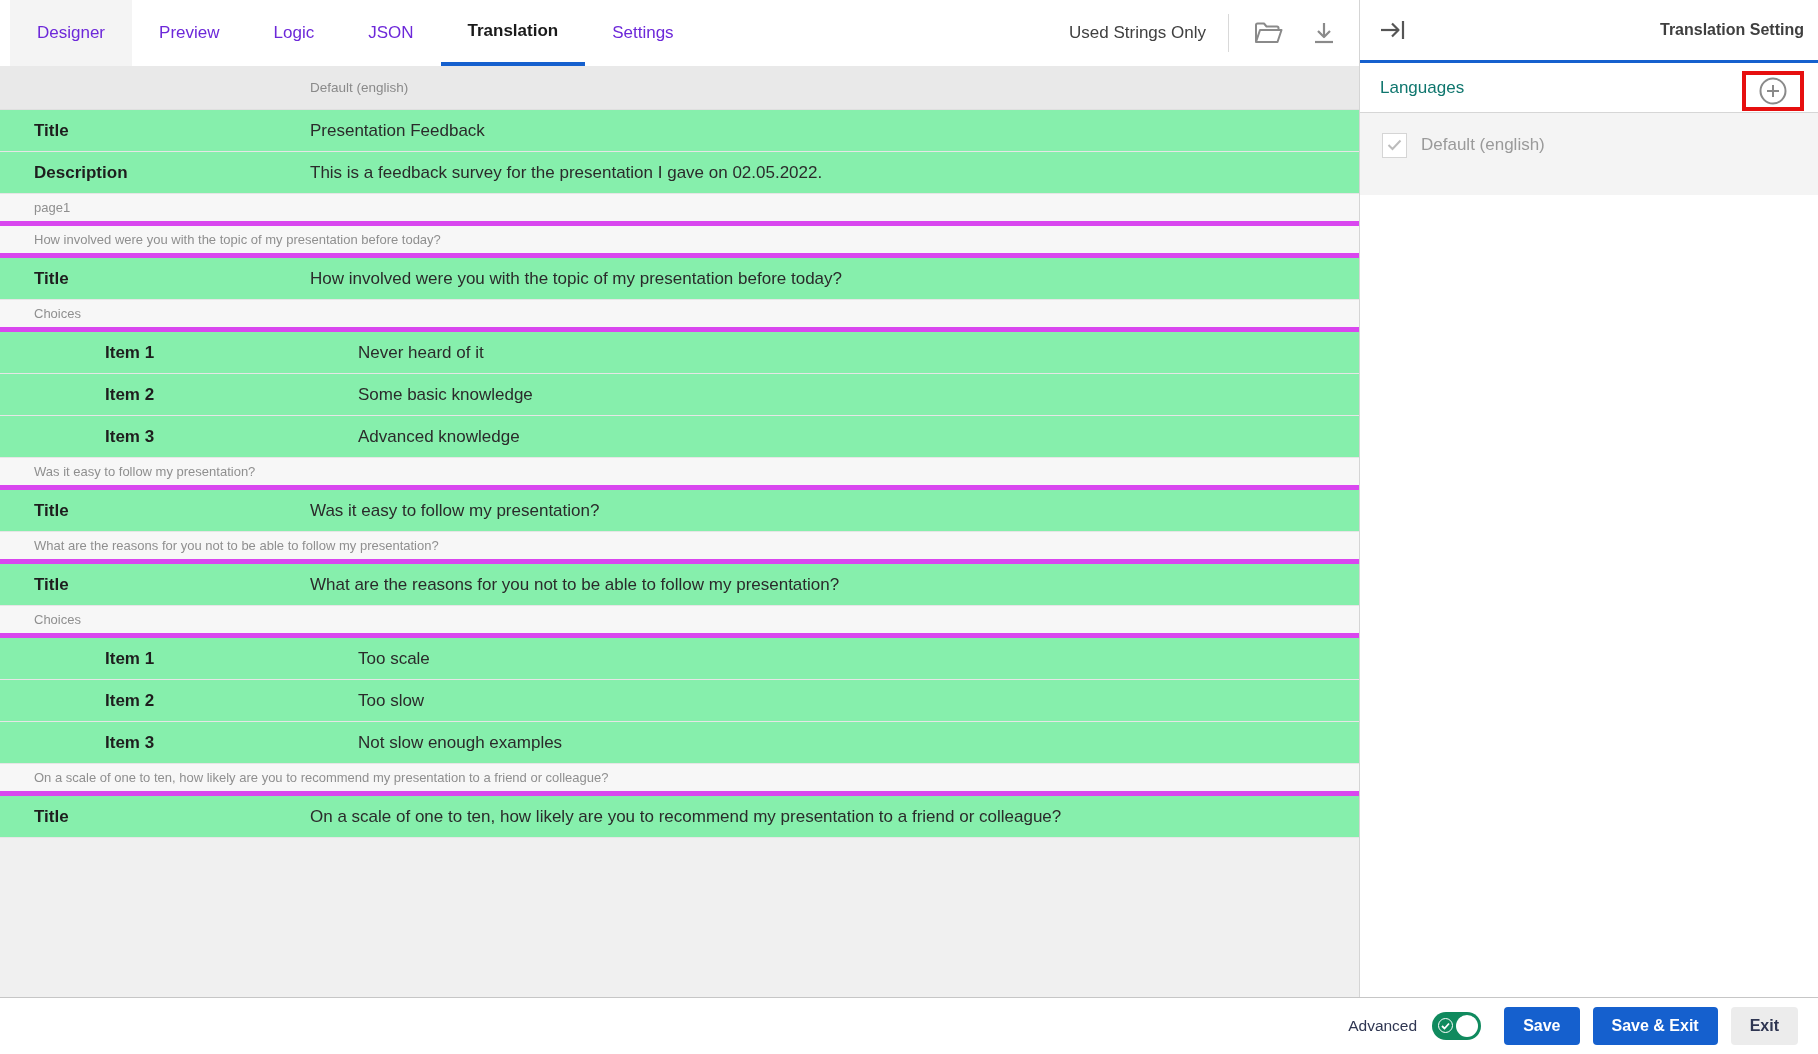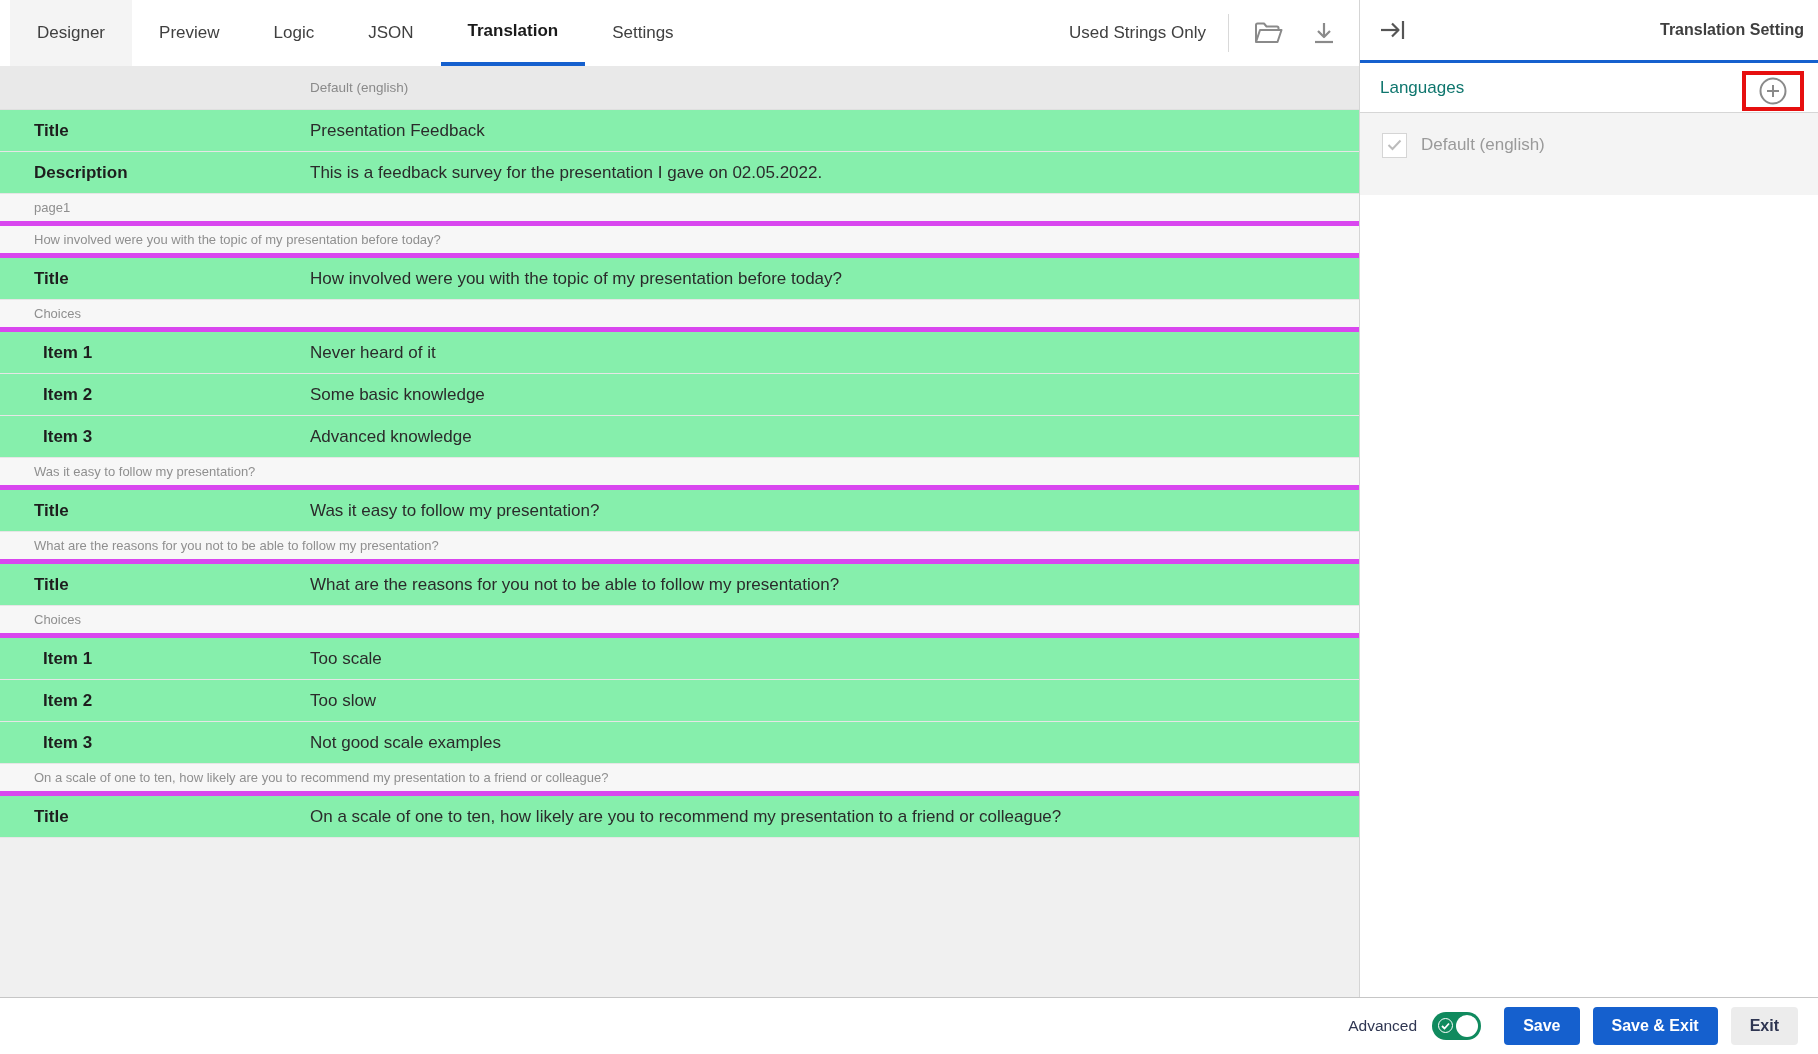--- a/index.html
+++ b/index.html
@@ -20,21 +20,21 @@
   }
   .tabbar {
     height: 66px; background: #ffffff;
     display: flex; align-items: stretch;
     flex: none;
   }
   .tabs { display: flex; align-items: stretch; margin-left: 10px; }
   .tab {
     padding: 0 27px;
     display: flex; align-items: center;
-    font-size: 17px; color: #404040;
+    font-size: 17px; color: #6d28d9;
     cursor: pointer; white-space: nowrap;
   }
   .tab.gray { background: #f4f4f4; }
   .tab.active {
     font-weight: 700; color: #1a1a1a;
     border-bottom: 4px solid #1560ce;
     padding-bottom: 0;
   }
   .tabbar-right {
     margin-left: auto;
@@ -66,21 +66,21 @@
     border-bottom: 1px solid #e6e6e6;
     display: flex; align-items: center;
     flex: none;
   }
   .t-row .row-label {
     width: 310px; min-width: 310px;
     padding-left: 34px;
     font-size: 17px; font-weight: 700; color: #1e1e1e;
     white-space: nowrap;
   }
-  .t-row.indent .row-label { padding-left: 43px; }
+  .t-row.indent .row-label { padding-left: 57px; margin-left: 48px; }
   .t-row .row-value {
     font-size: 17px; color: #2b2b2b; white-space: nowrap;
     flex: 1; cursor: text;
   }
   .s-row {
     height: 32px; background: #f7f7f7;
     border-bottom: 5px solid #d946ef;
     display: flex; align-items: center;
     padding-left: 34px;
     font-size: 13px; color: #8f8f8f;
@@ -270,21 +270,21 @@
           <div class="t-row indent">
     <div class="row-label">Item 1</div>
     <div class="row-value">Too scale</div>
   </div>
           <div class="t-row indent">
     <div class="row-label">Item 2</div>
     <div class="row-value">Too slow</div>
   </div>
           <div class="t-row indent">
     <div class="row-label">Item 3</div>
-    <div class="row-value">Not good scale examples</div>
+    <div class="row-value">Not slow enough examples</div>
   </div>
           <div class="s-row">
     <span class="section-label">On a scale of one to ten, how likely are you to recommend my presentation to a friend or colleague?</span>
   </div>
           <div class="t-row">
     <div class="row-label">Title</div>
     <div class="row-value">On a scale of one to ten, how likely are you to recommend my presentation to a friend or colleague?</div>
   </div>
         </div>
       <div class="table-filler"></div>

